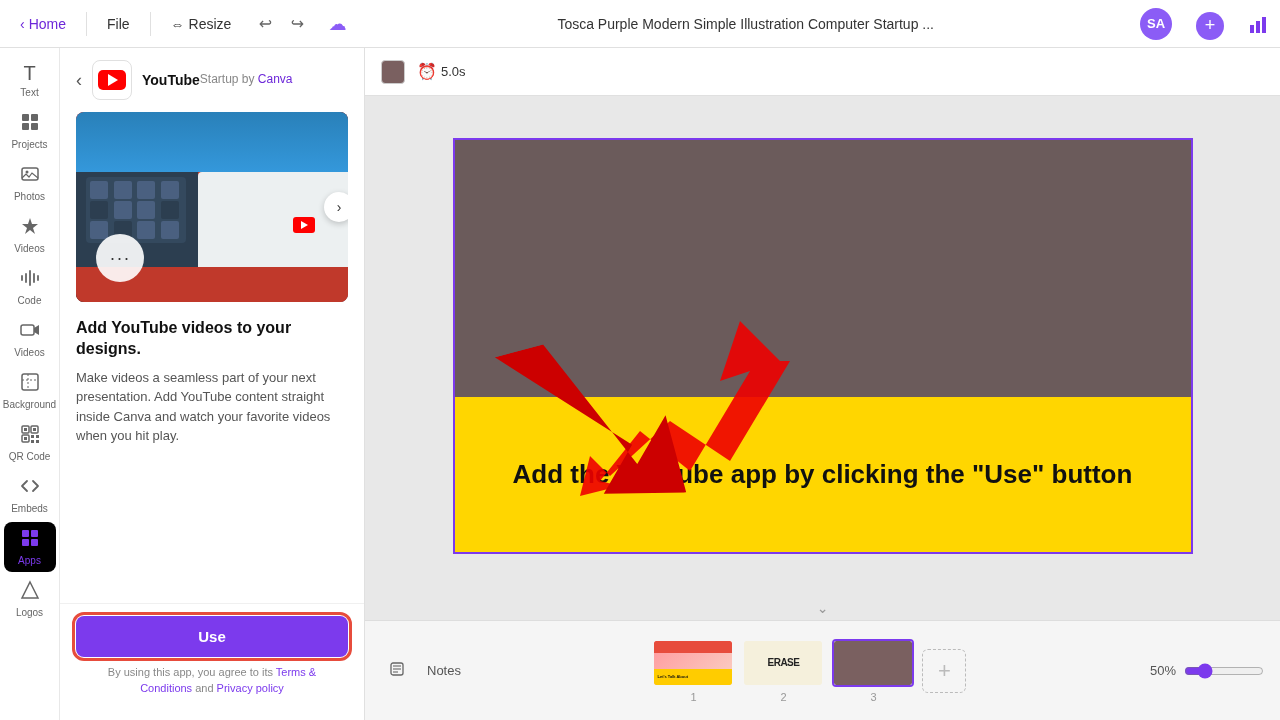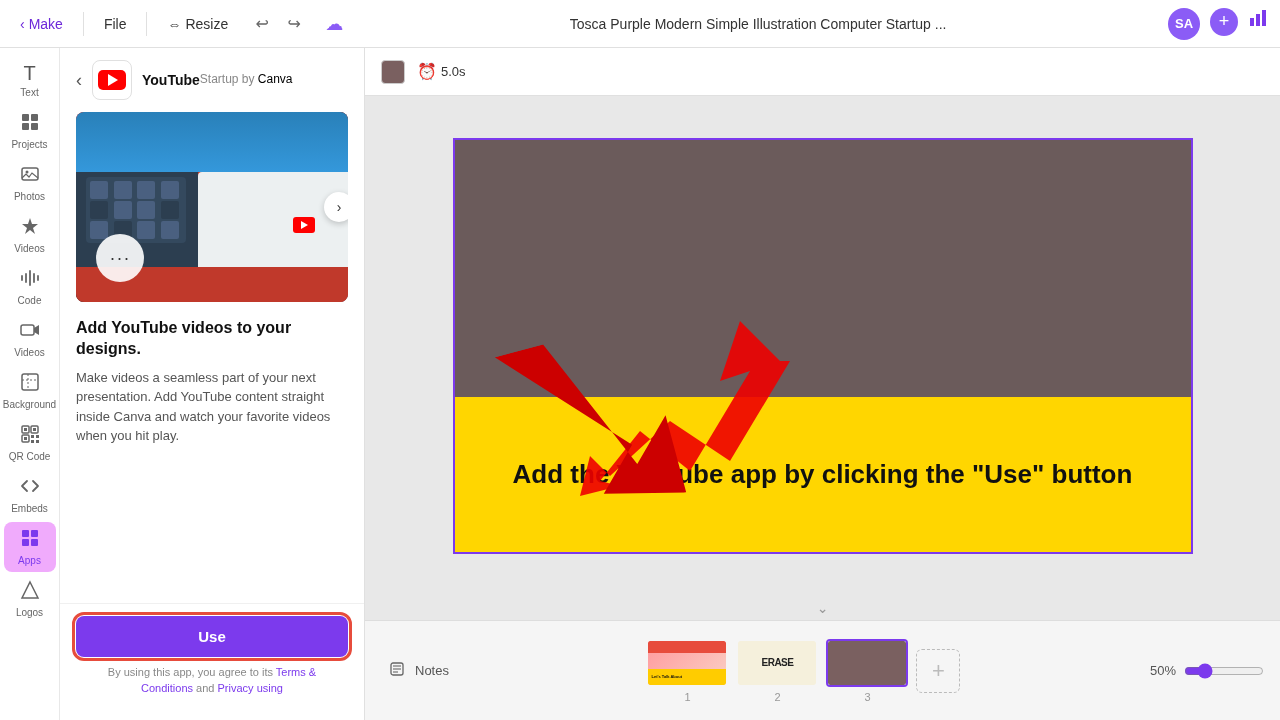--- a/index.html
+++ b/index.html
@@ -16,21 +16,21 @@
       gap: 8px;
       flex-shrink: 0;
     }
     .topbar-left { display: flex; align-items: center; gap: 12px; }
     .home-btn { display: flex; align-items: center; gap: 4px; color: #6d28d9; font-size: 14px; font-weight: 500; cursor: pointer; padding: 4px 8px; border-radius: 6px; }
     .topbar-sep { width: 1px; height: 24px; background: #e0e0e0; }
     .file-btn { font-size: 14px; color: #333; cursor: pointer; padding: 4px 8px; }
     .resize-btn { display: flex; align-items: center; gap: 4px; font-size: 14px; color: #333; cursor: pointer; padding: 4px 8px; }
     .topbar-center { flex: 1; display: flex; justify-content: center; }
     .doc-title { font-size: 14px; color: #333; max-width: 500px; overflow: hidden; text-overflow: ellipsis; white-space: nowrap; }
-    .topbar-right { display: flex; align-items: flex-start; gap: 10px; }
+    .topbar-right { display: flex; align-items: flex-end; gap: 24px; }
     .avatar { width: 32px; height: 32px; background: #8b5cf6; border-radius: 50%; display: flex; align-items: center; justify-content: center; color: #fff; font-size: 13px; font-weight: 600; }
     .plus-btn { width: 28px; height: 28px; background: #8b5cf6; border-radius: 50%; display: flex; align-items: center; justify-content: center; color: #fff; font-size: 18px; cursor: pointer; }
     .chart-btn { color: #6d28d9; font-size: 20px; cursor: pointer; }
     .undo-redo { display: flex; gap: 4px; }
     .icon-btn { width: 28px; height: 28px; display: flex; align-items: center; justify-content: center; color: #666; font-size: 16px; cursor: pointer; border-radius: 4px; }
     .cloud-icon { font-size: 18px; color: #8b5cf6; }
 
     
     .main { display: flex; flex: 1; overflow: hidden; }
 
@@ -49,21 +49,21 @@
     .sidebar-icon-item {
       width: 52px;
       display: flex;
       flex-direction: column;
       align-items: center;
       padding: 6px 4px;
       border-radius: 8px;
       cursor: pointer;
       gap: 2px;
     }
-    .sidebar-icon-item.active { background: #f0abfc; }
+    .sidebar-icon-item.active { background: #000000; }
     .sidebar-icon-item .icon { font-size: 20px; color: #555; }
     .sidebar-icon-item.active .icon { color: #7c3aed; }
     .sidebar-icon-item .label { font-size: 10px; color: #666; text-align: right; }
     .sidebar-icon-item.active .label { color: #7c3aed; }
 
     
     .app-panel {
       width: 305px;
       background: #fff;
       border-right: 1px solid #e0e0e0;
@@ -79,21 +79,21 @@
       padding: 12px 16px;
       gap: 10px;
     }
     .back-btn { font-size: 18px; color: #555; cursor: pointer; }
     .yt-logo { width: 40px; height: 40px; background: #fff; border-radius: 8px; border: 1px solid #e0e0e0; display: flex; align-items: center; justify-content: center; flex-shrink: 0; }
     .yt-logo-inner { width: 28px; height: 20px; background: #ff0000; border-radius: 5px; display: flex; align-items: center; justify-content: center; }
     .yt-play { width: 0; height: 0; border-top: 6px solid transparent; border-bottom: 6px solid transparent; border-left: 10px solid #fff; margin-left: 2px; }
     .panel-title-area { display: flex; flex-direction: row; }
     .panel-app-name { font-size: 14px; font-weight: 600; color: #111; }
     .panel-by { font-size: 12px; color: #888; }
-    .panel-by a { color: #000000; text-decoration: none; text-align: center; }
+    .panel-by a { color: #6d28d9; text-decoration: none; text-align: center; }
 
     
     .preview-area {
       margin: 0 16px;
       border-radius: 8px;
       overflow: hidden;
       position: relative;
       height: 190px;
       background: linear-gradient(135deg, #ff6b6b 0%, #ee5a24 30%, #2c3e50 60%, #3498db 100%);
       flex-shrink: 0;
@@ -283,21 +283,21 @@
       border-top: 1px solid #ddd;
       display: flex;
       align-items: center;
       padding: 8px 16px;
       gap: 12px;
       overflow-x: auto;
     }
     .notes-btn {
       display: flex;
       align-items: center;
-      gap: 10px;
+      gap: 22px;
       font-size: 13px;
       color: #555;
       cursor: pointer;
       padding: 6px 8px;
       border-radius: 6px;
     }
     .filmstrip-slides { display: flex; gap: 8px; align-items: center; flex: 1; justify-content: center; }
     .slide-thumb {
       display: flex;
       flex-direction: column;
@@ -324,21 +324,21 @@
     .zoom-slider { width: 80px; accent-color: #7c3aed; }
     
   </style>
 </head>
 <body>
 
 <div class="topbar">
   <div class="topbar-left">
     <div class="home-btn">
       <span>‹</span>
-      <span>Make</span>
+      <span>Home</span>
     </div>
     <div class="topbar-sep"></div>
     <div class="file-btn">File</div>
     <div class="topbar-sep"></div>
     <div class="resize-btn">
       <span>⇔</span>
       <span>Resize</span>
     </div>
     <div class="undo-redo">
       <div class="icon-btn">↩</div>
@@ -534,21 +534,21 @@
 
     <div class="panel-footer">
       <div style="position: relative; display: inline-block; width: 100%;">
         <button class="use-btn">Use</button>
         <div class="use-btn-ring"></div>
       </div>
       <div class="terms-text">
         <span>By using this app, you agree to its</span>
         <a href="#">Terms &amp;<br><span>Conditions</span></a>
         <span>and</span>
-        <a href="#">Privacy using</a>
+        <a href="#">Privacy policy</a>
       </div>
     </div>
 
     <div class="collapse-tab">‹</div>
   </div>
 
   <div class="canvas-area">
     <div class="canvas-toolbar">
       <div class="color-swatch"></div>
       <div class="duration-display">

